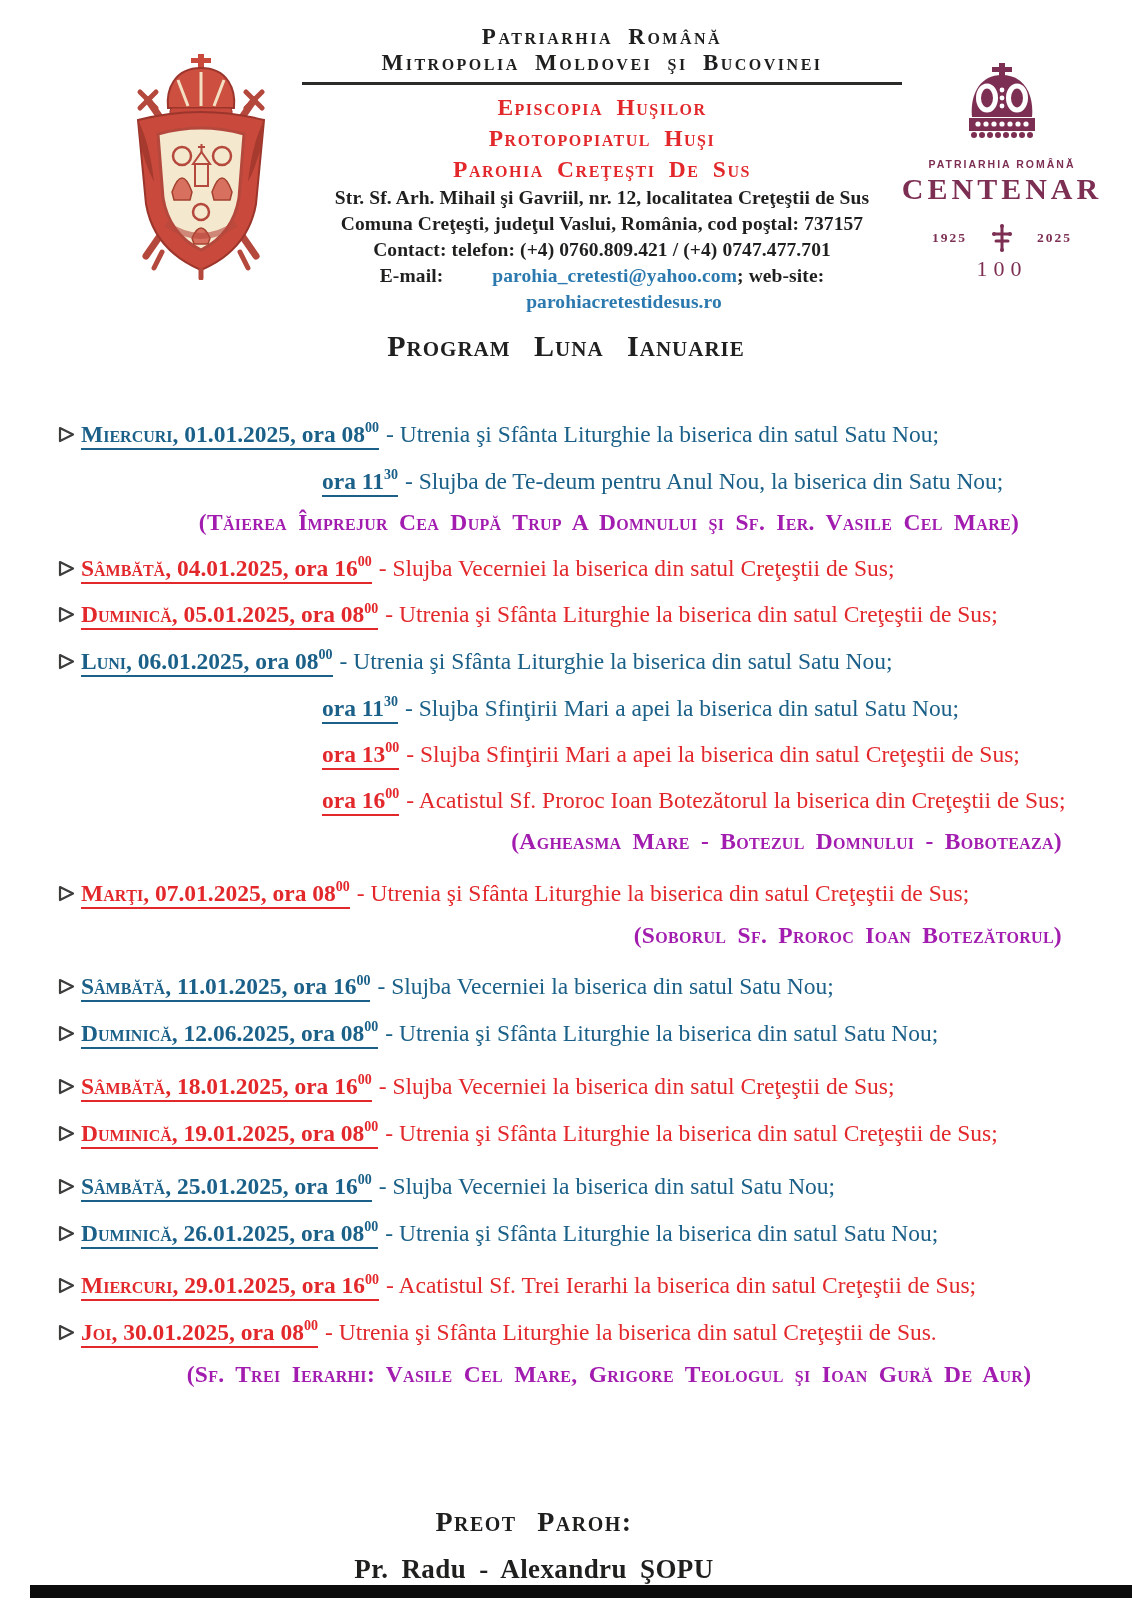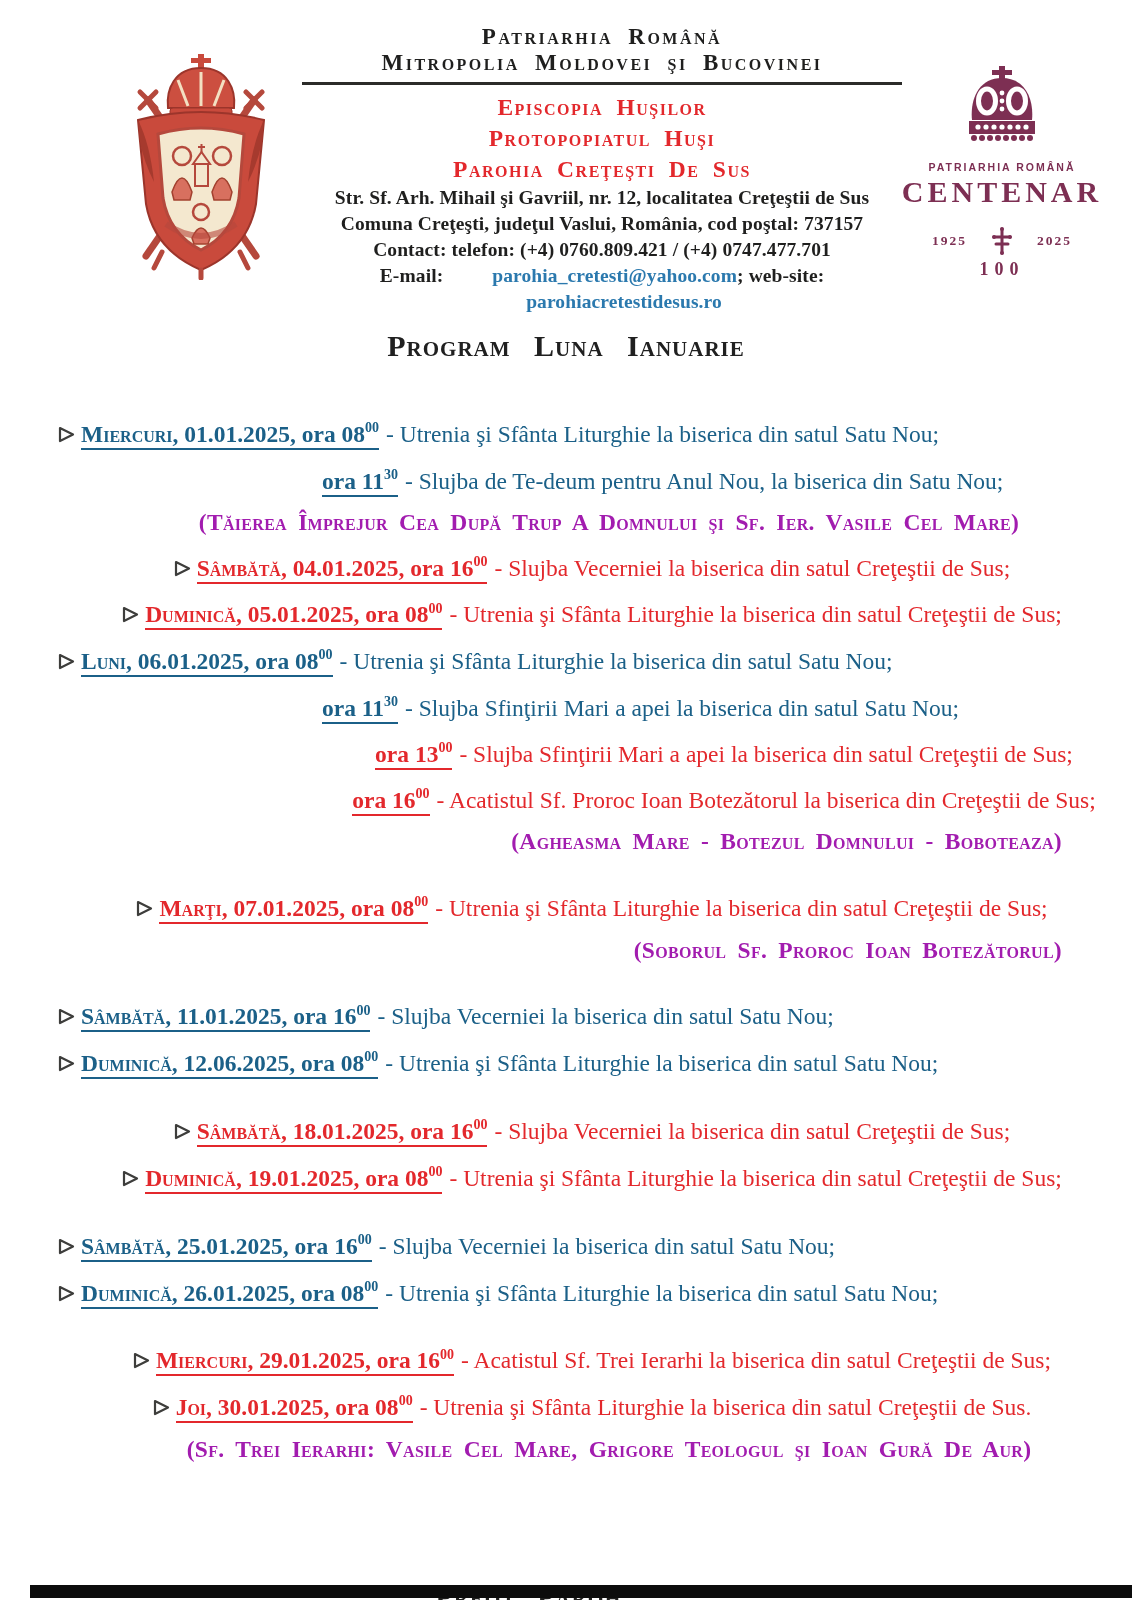--- a/index.html
+++ b/index.html
@@ -16,36 +16,36 @@
   .head-center{flex:1;text-align:center;padding-top:4px;min-width:0;}
   .hc-l1{font-size:23px;font-weight:bold;letter-spacing:2.5px;word-spacing:7px;}
   .rule{height:2.5px;background:#2b2b29;margin:6px 0 7px;}
   .hc-red{color:var(--red);font-size:23.5px;font-weight:bold;letter-spacing:1.5px;word-spacing:6px;line-height:1.32;}
   .addr{font-size:19.5px;font-weight:bold;line-height:1.34;letter-spacing:.1px;}
   .lnk{color:var(--link);text-decoration:none;cursor:pointer;margin-left:44px;}
   .centenar{flex:0 0 212px;width:212px;text-align:center;color:var(--purple);padding-top:10px;margin-left:-6px;}
   .cent-small{font-family:"Liberation Sans",sans-serif;font-size:10.5px;font-weight:bold;letter-spacing:2px;margin-top:9px;}
   .cent-title{font-size:30px;font-weight:bold;letter-spacing:4px;margin-top:2px;}
   .cent-years{font-size:13.5px;font-weight:bold;letter-spacing:2px;margin-top:18px;display:flex;align-items:center;justify-content:center;gap:24px;}
-  .cent-100{font-size:18px;font-weight:bold;letter-spacing:6px;margin-top:4px;}
+  .cent-100{font-size:22px;font-weight:normal;letter-spacing:6px;margin-top:4px;}
 
   
   .title{margin:14px 0 0;text-align:center;font-size:30px;font-weight:bold;
          letter-spacing:1px;word-spacing:15px;color:#202020;}
 
   
   #schedule{margin-top:52px;padding:0 6px 0 58px;}
   .row{white-space:nowrap;font-size:23.5px;line-height:28px;margin-bottom:13px;}
   .bullet{display:inline-block;width:17px;margin-right:6px;vertical-align:-1px;}
   .datewrap{font-weight:bold;border-bottom:2.6px solid currentColor;padding-bottom:1px;}
   .datewrap sup{font-size:14px;position:relative;top:-1px;font-weight:bold;}
   .desc{margin-left:7px;}
-  .c-blue{color:var(--blue);} .c-red{color:var(--red);text-align:center;}
+  .c-blue{color:var(--blue);} .c-red{color:var(--red);}
   .indent{padding-left:264px;}
-  .gap{margin-top:34px;}
+  .gap{margin-top:19px;}
   .note{font-weight:bold;color:#a21caf;letter-spacing:.3px;word-spacing:5px;}
   .note-center{text-align:center;padding-left:34px;}
   .note-right{text-align:right;padding-right:64px;}
 
   
   footer{margin-top:118px;text-align:center;transform:translateX(-32px);}
   .f1{font-size:28px;font-weight:bold;letter-spacing:1.5px;word-spacing:12px;}
   .f2{font-size:27px;font-weight:bold;margin-top:16px;word-spacing:6px;letter-spacing:.4px;}
 
   .scan-bar{position:absolute;left:30px;right:0;bottom:2px;height:13px;background:#0c0c0c;}

